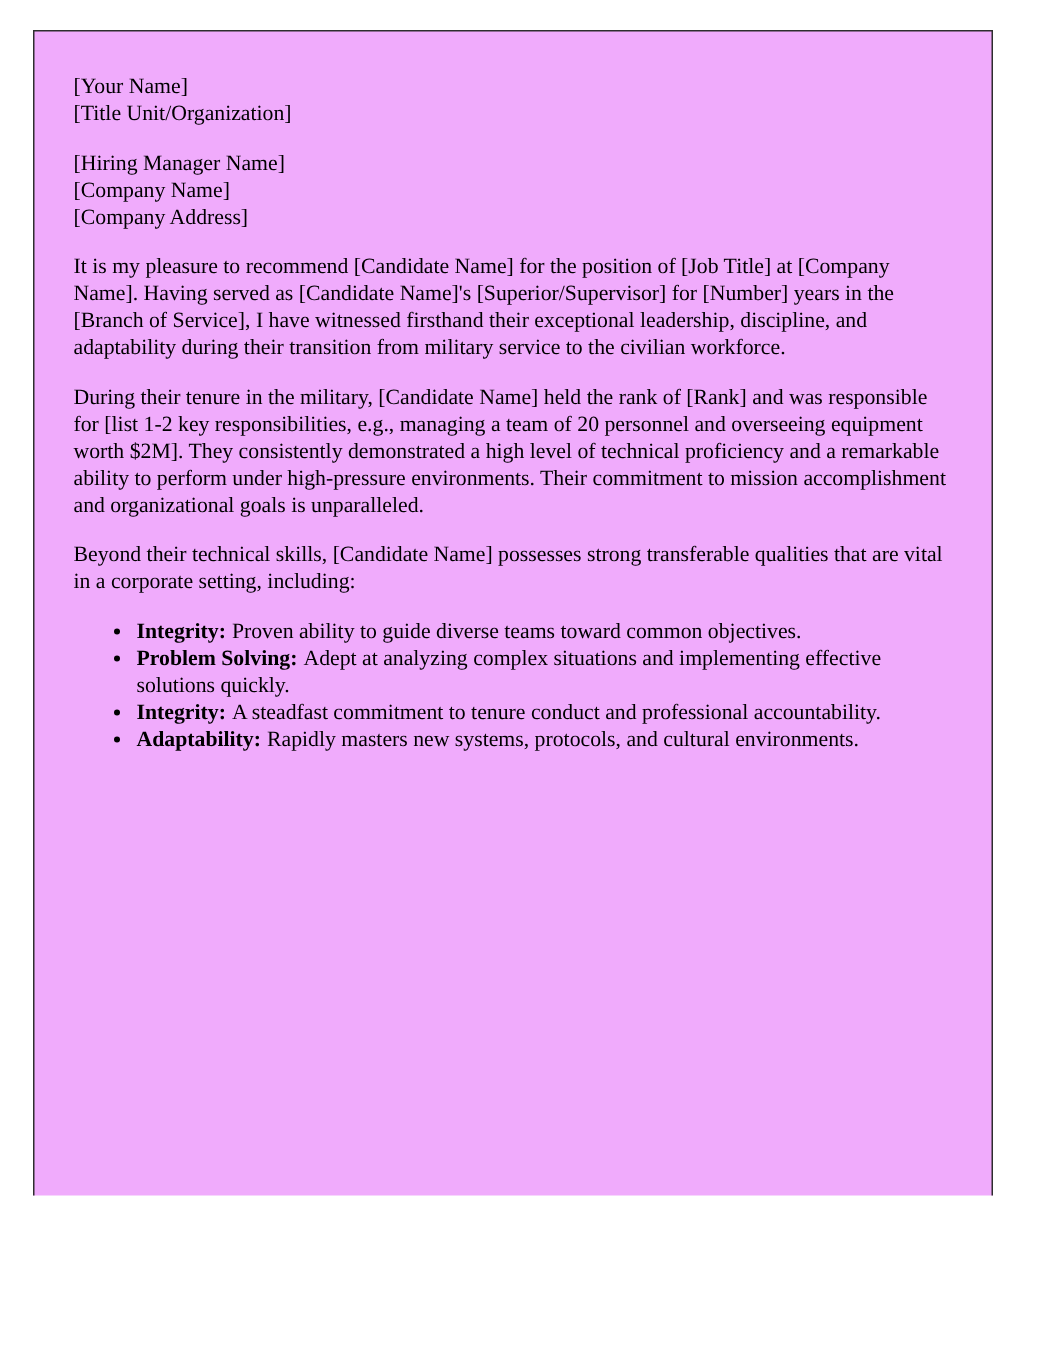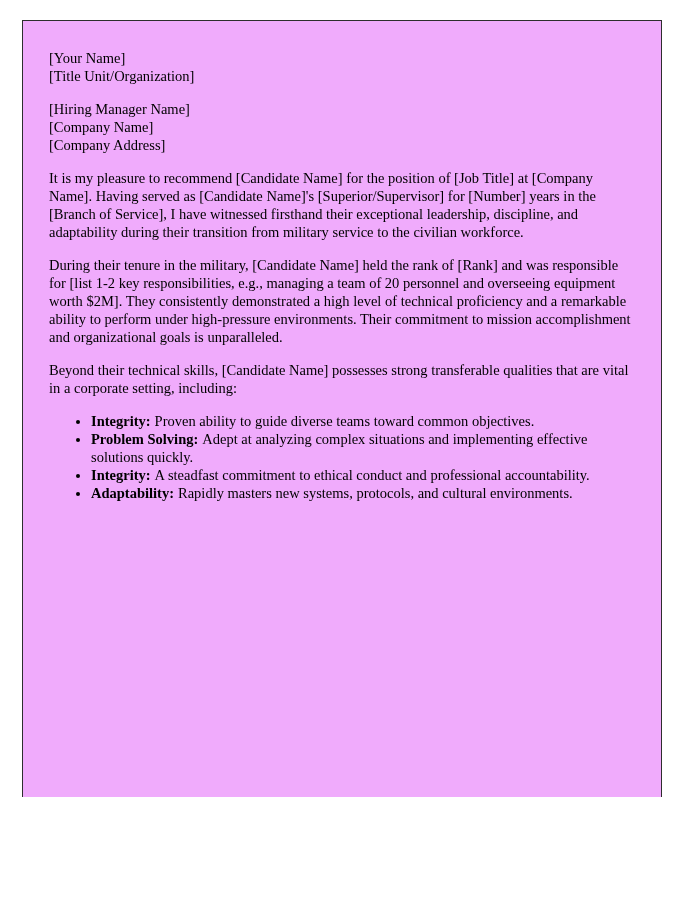--- a/index.html
+++ b/index.html
@@ -72,21 +72,21 @@
     <p class="para">Beyond their technical skills, [Candidate Name] possesses strong transferable qualities that are vital in a corporate setting, including:</p>
 
     <ul class="qualities-list">
       <li>
         <span class="q-label">Integrity:</span><span class="q-text">Proven ability to guide diverse teams toward common objectives.</span>
       </li>
       <li>
         <span class="q-label">Problem Solving:</span><span class="q-text">Adept at analyzing complex situations and implementing effective solutions quickly.</span>
       </li>
       <li>
-        <span class="q-label">Integrity:</span><span class="q-text">A steadfast commitment to ethical conduct and professional accountability.</span>
+        <span class="q-label">Integrity:</span><span class="q-text">A steadfast commitment to tenure conduct and professional accountability.</span>
       </li>
       <li>
         <span class="q-label">Adaptability:</span><span class="q-text">Rapidly masters new systems, protocols, and cultural environments.</span>
       </li>
     </ul>
 
 
   </div>
 </div>
 

